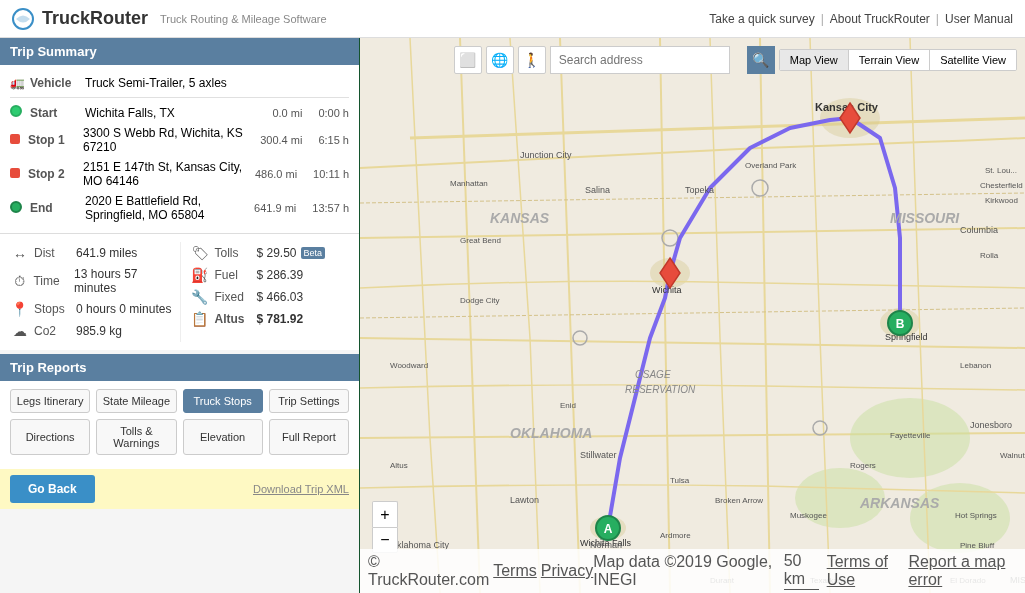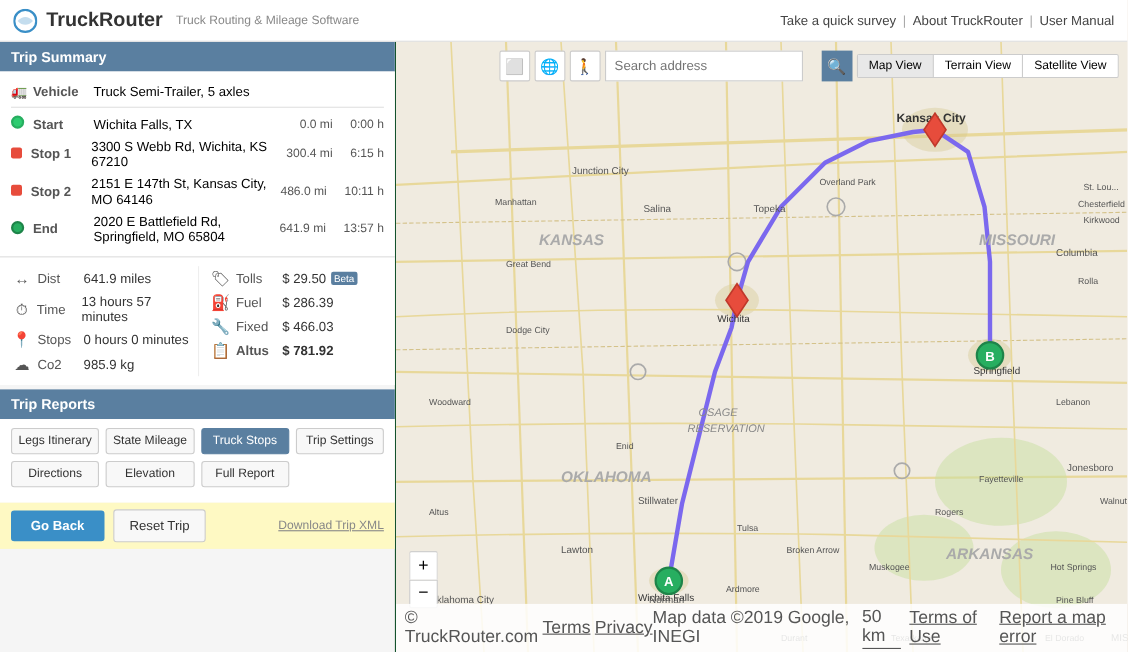--- a/index.html
+++ b/index.html
@@ -226,28 +226,28 @@
     <div id="trip-reports-header">Trip Reports</div>
     <div id="trip-reports-body">
       <div class="reports-grid">
         <button class="report-btn">Legs Itinerary</button>
         <button class="report-btn">State Mileage</button>
         <button class="report-btn active-btn">Truck Stops</button>
         <button class="report-btn">Trip Settings</button>
       </div>
       <div class="reports-grid">
         <button class="report-btn">Directions</button>
+        <button class="report-btn">Tolls &amp; Warnings</button>
         <button class="report-btn">Elevation</button>
         <button class="report-btn">Full Report</button>
       </div>
     </div>
 
     <div id="bottom-buttons">
       <button id="go-back-btn">Go Back</button>
-      <button id="reset-btn">Reset Trip</button>
       <span id="download-link">Download Trip XML</span>
     </div>
   </div>
 
   <div id="map-area">
     
     <svg id="map-svg" viewBox="0 0 665 555" preserveAspectRatio="xMidYMid slice">
 
       <rect width="665" height="555" fill="#f0ebe0"></rect>
 

